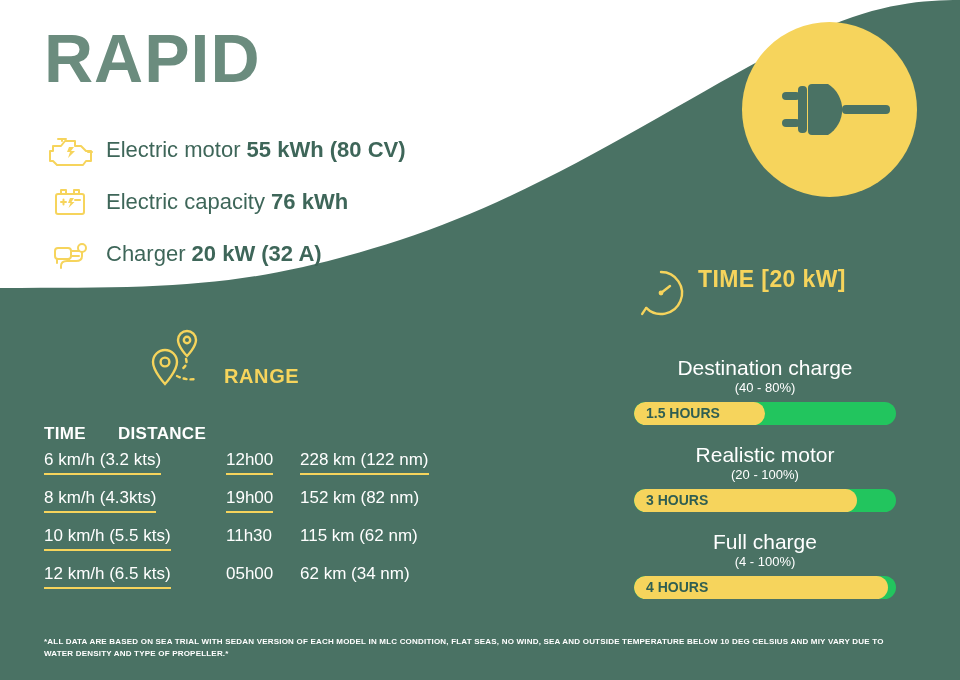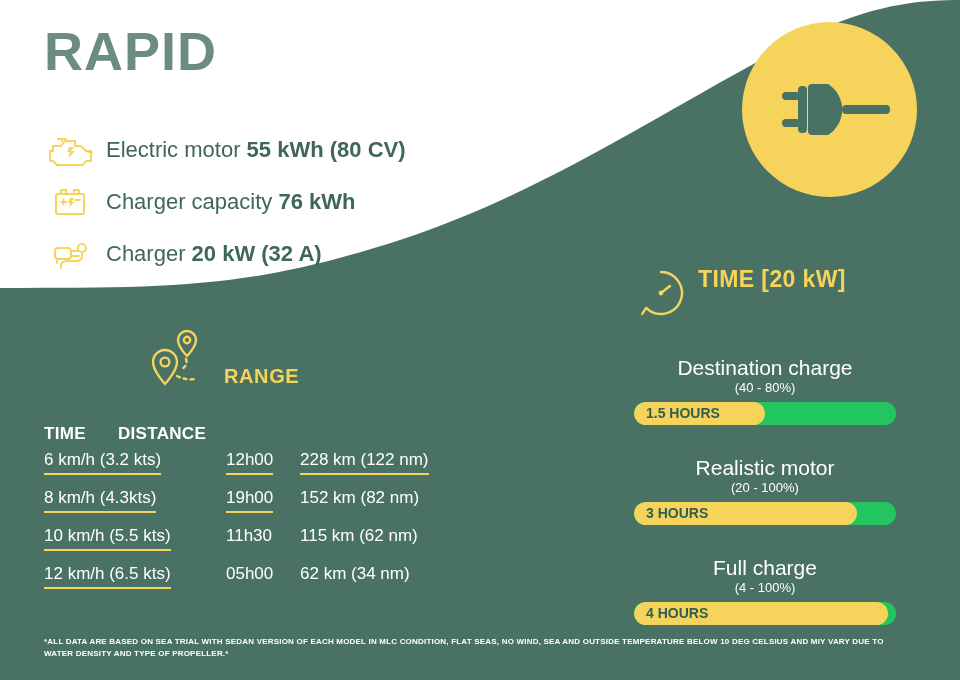--- a/index.html
+++ b/index.html
@@ -24,21 +24,21 @@
     position: absolute;
     left: 0; top: 0;
     width: 960px; height: 680px;
     z-index: 0;
   }
 
   
   #title {
     position: absolute;
     left: 44px; top: 24px;
-    font-size: 54px;
+    font-size: 68px;
     font-weight: bold;
     letter-spacing: 1px;
     color: #6b8c7e;
     z-index: 5;
     line-height: 1;
   }
 
   
   #specs {
     position: absolute;
@@ -90,21 +90,21 @@
     letter-spacing: .4px;
   }
 
   
   #charge-list {
     position: absolute;
     left: 634px; top: 356px;
     width: 262px;
     z-index: 6;
   }
-  .charge-block { margin-bottom: 31px; }
+  .charge-block { margin-bottom: 18px; }
   .charge-title {
     text-align: center;
     color: #ffffff;
     font-size: 21px;
     line-height: 1.1;
   }
   .charge-sub {
     text-align: center;
     color: #ffffff;
     font-size: 13px;
@@ -227,21 +227,21 @@
           <g fill="none" stroke="#f6d45c" stroke-width="2" stroke-linejoin="round" stroke-linecap="round">
             <rect x="12" y="12" width="28" height="20" rx="2"></rect>
             <path d="M17,12 V8 h5 v4 M30,12 V8 h5 v4"></path>
             <path d="M17,20 h5 M19.5,17.5 v5"></path>
             <path d="M31,18 h5"></path>
           </g>
           <path d="M26,16 l4,0 -2.5,4 3,0 -6,6 2,-5 -2.5,0 z" fill="#f6d45c"></path>
         </svg>
       </div>
       <div class="spec-text">
-        <span>Charger capacity </span><b>76 kWh</b>
+        <span>Electric capacity </span><b>76 kWh</b>
       </div>
     </div>
 
     <div class="spec-row">
       <div class="spec-icon">
         <svg viewBox="0 0 52 40" width="52" height="40">
           <g fill="none" stroke="#f6d45c" stroke-width="2" stroke-linejoin="round" stroke-linecap="round">
             <rect x="11" y="14" width="16" height="11" rx="3"></rect>
             <path d="M27,17 h8 M27,22 h8"></path>
             <circle cx="38" cy="14" r="4"></circle>

